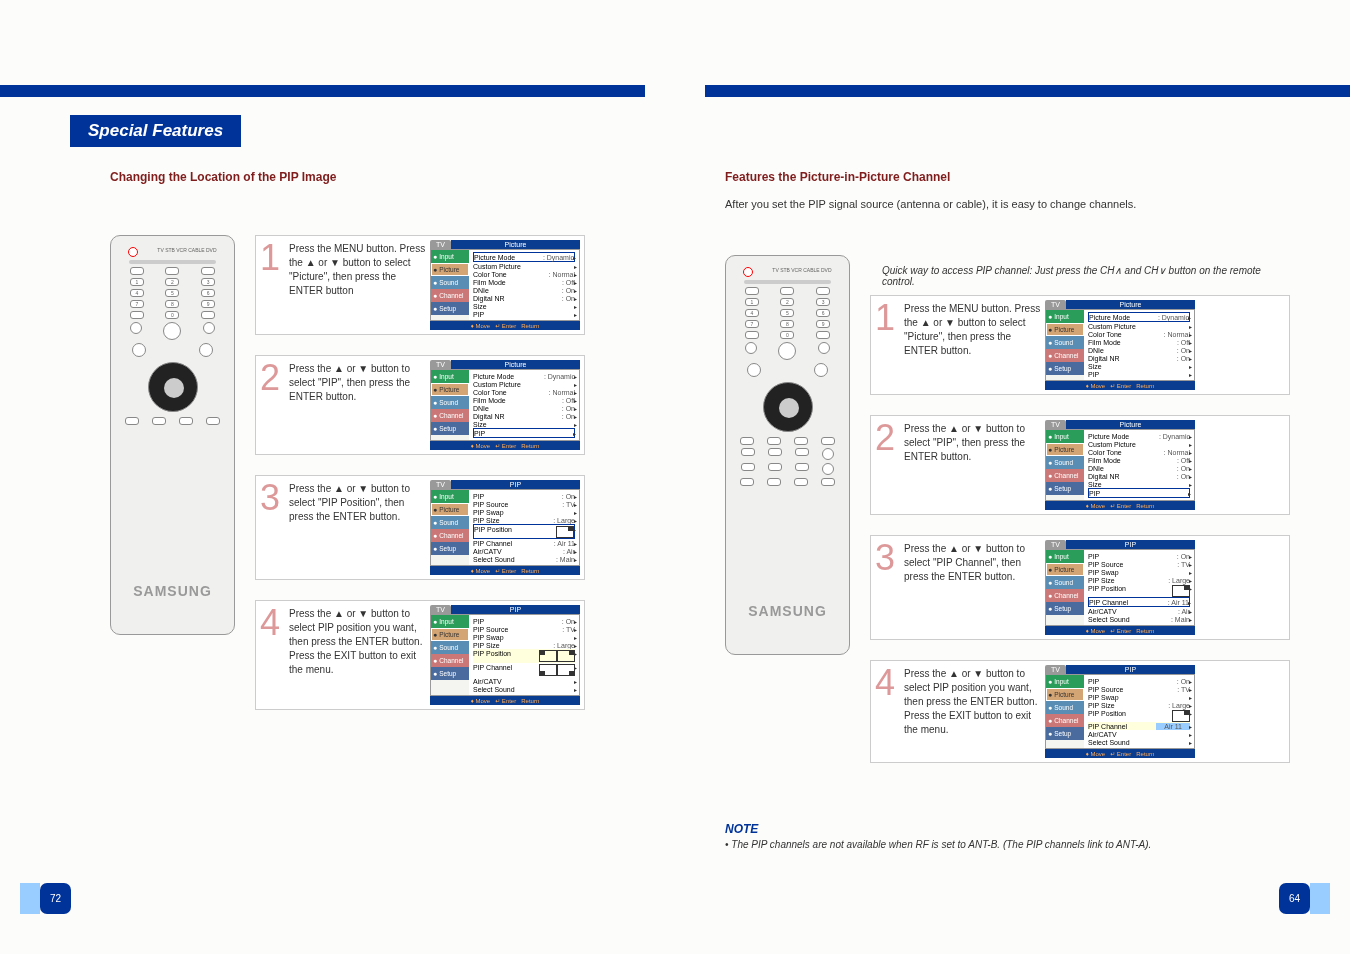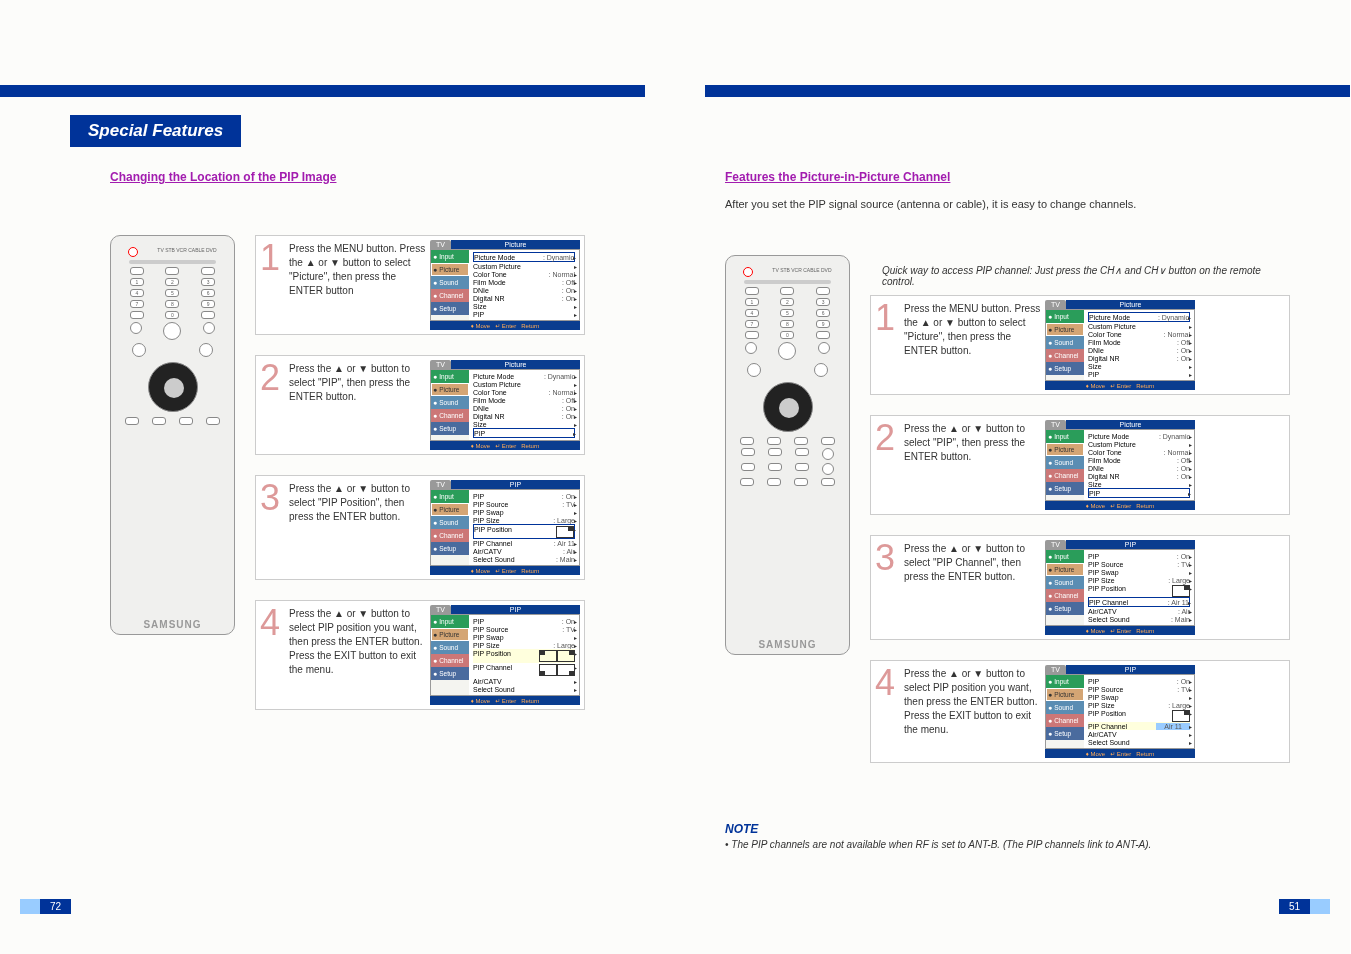--- a/index.html
+++ b/index.html
@@ -3,28 +3,28 @@
 <meta charset="utf-8">
 <style>
   * { box-sizing: border-box; margin: 0; padding: 0; }
   body { font-family: Arial, sans-serif; background: #e8e8e8; width: 1351px; height: 954px; position: relative; }
   .page-wrapper { display: flex; background: #fff; width: 1351px; height: 954px; }
   .page { width: 675px; height: 954px; background: #fcfcfa; position: relative; padding: 100px 40px 40px 70px; }
   .page.right { padding: 100px 60px 40px 50px; }
   .top-bar { position: absolute; top: 85px; left: 0; right: 30px; height: 12px; background: #003399; }
   .page.right .top-bar { left: 30px; right: 0; }
   .section-title-tab { position: absolute; top: 115px; left: 70px; background: #003399; color: #fff; padding: 6px 18px; font-size: 17px; font-weight: bold; font-style: italic; }
-  .section-subtitle { position: absolute; top: 170px; left: 110px; color: #a21caf; font-size: 12px; font-weight: bold; text-decoration: underline; }
+  .section-subtitle { position: absolute; top: 170px; left: 110px; color: #7f1d1d; font-size: 12px; font-weight: bold; }
   .page.right .section-subtitle { left: 50px; }
   .intro-text { position: absolute; top: 198px; left: 50px; font-size: 11px; color: #333; }
   .remote-col { position: absolute; top: 235px; left: 110px; width: 125px; }
   .page.right .remote-col { left: 50px; top: 255px; }
   .remote { width: 125px; height: 400px; border: 1px solid #999; border-radius: 10px; background: #f0f0ee; padding: 8px; }
   .remote-inner { font-size: 6px; color: #666; }
-  .remote-logo { position: absolute; bottom: 5px; left: 50%; transform: translateX(-50%); font-size: 10px; font-weight: bold; color: #999; letter-spacing: 1px; }
+  .remote-logo { position: absolute; bottom: 36px; left: 50%; transform: translateX(-50%); font-size: 14px; font-weight: bold; color: #999; letter-spacing: 1px; }
   .remote-btn-row { display:flex; justify-content:space-around; margin: 3px 0; }
   .remote-btn { width: 14px; height: 8px; border: 0.5px solid #888; border-radius: 3px; background:#fff; font-size:5px; text-align:center;}
   .remote-big-circle { width: 50px; height:50px; border:1px solid #888; border-radius:50%; margin: 5px auto; background:#222; position:relative;}
   .remote-big-circle::after{content:"";position:absolute;width:20px;height:20px;background:#ccc;border-radius:50%;top:15px;left:15px;}
   
   .steps-col { position: absolute; top: 235px; left: 255px; width: 330px; }
   .page.right .steps-col { left: 195px; top: 265px; width: 420px; }
   .step { display: flex; margin-bottom: 20px; border: 1px solid #ccc; background: #fff; padding: 4px; min-height: 85px; }
   .step-num { font-size: 36px; color: #d99; font-weight: 100; width: 25px; flex-shrink:0; line-height:1; }
   .step-text { font-size: 10px; color: #333; width: 145px; padding: 2px 4px; line-height:1.4; flex-shrink:0;}
@@ -55,21 +55,21 @@
   .osd-pic-box::after{content:"";position:absolute;width:5px;height:4px;background:#333;}
   .osd-pic-box.tl::after{top:0;left:0;}
   .osd-pic-box.tr::after{top:0;right:0;}
   .osd-pic-box.bl::after{bottom:0;left:0;}
   .osd-pic-box.br::after{bottom:0;right:0;}
   
   .note-section { position: absolute; bottom: 104px; left: 50px; }
   .note-title { color: #003399; font-weight: bold; font-style: italic; font-size: 12px; }
   .note-text { font-size: 10px; font-style: italic; color: #333; margin-top: 3px;}
   
-  .page-num { position: absolute; bottom: 40px; font-size: 10px; color: #fff; background:#003399; padding: 2px 10px;}
+  .page-num { position: absolute; bottom: 40px; font-size: 10px; color: #fff; background:#003399; padding: 10px 10px; border-radius: 7px;}
   .page.left .page-num { left: 40px; }
   .page.right .page-num { right: 40px; }
   .page.left .page-num::before{content:"";position:absolute;left:-20px;top:0;bottom:0;width:20px;background:#9cf;}
   .page.right .page-num::after{content:"";position:absolute;right:-20px;top:0;bottom:0;width:20px;background:#9cf;}
 </style>
 </head>
 <body>
 
 <div class="page-wrapper">
 
@@ -640,15 +640,15 @@
           <div class="osd-footer">♦ <span>Move</span> &nbsp; ↵ <span>Enter</span> &nbsp; <span>Return</span></div>
         </div>
       </div>
     </div>
 
     <div class="note-section">
       <div class="note-title">NOTE</div>
       <div class="note-text">• The PIP channels are not available when RF is set to ANT-B. (The PIP channels link to ANT-A).</div>
     </div>
 
-    <div class="page-num">51</div>
+    <div class="page-num">64</div>
   </div>
 </div>
 
 </body></html>

